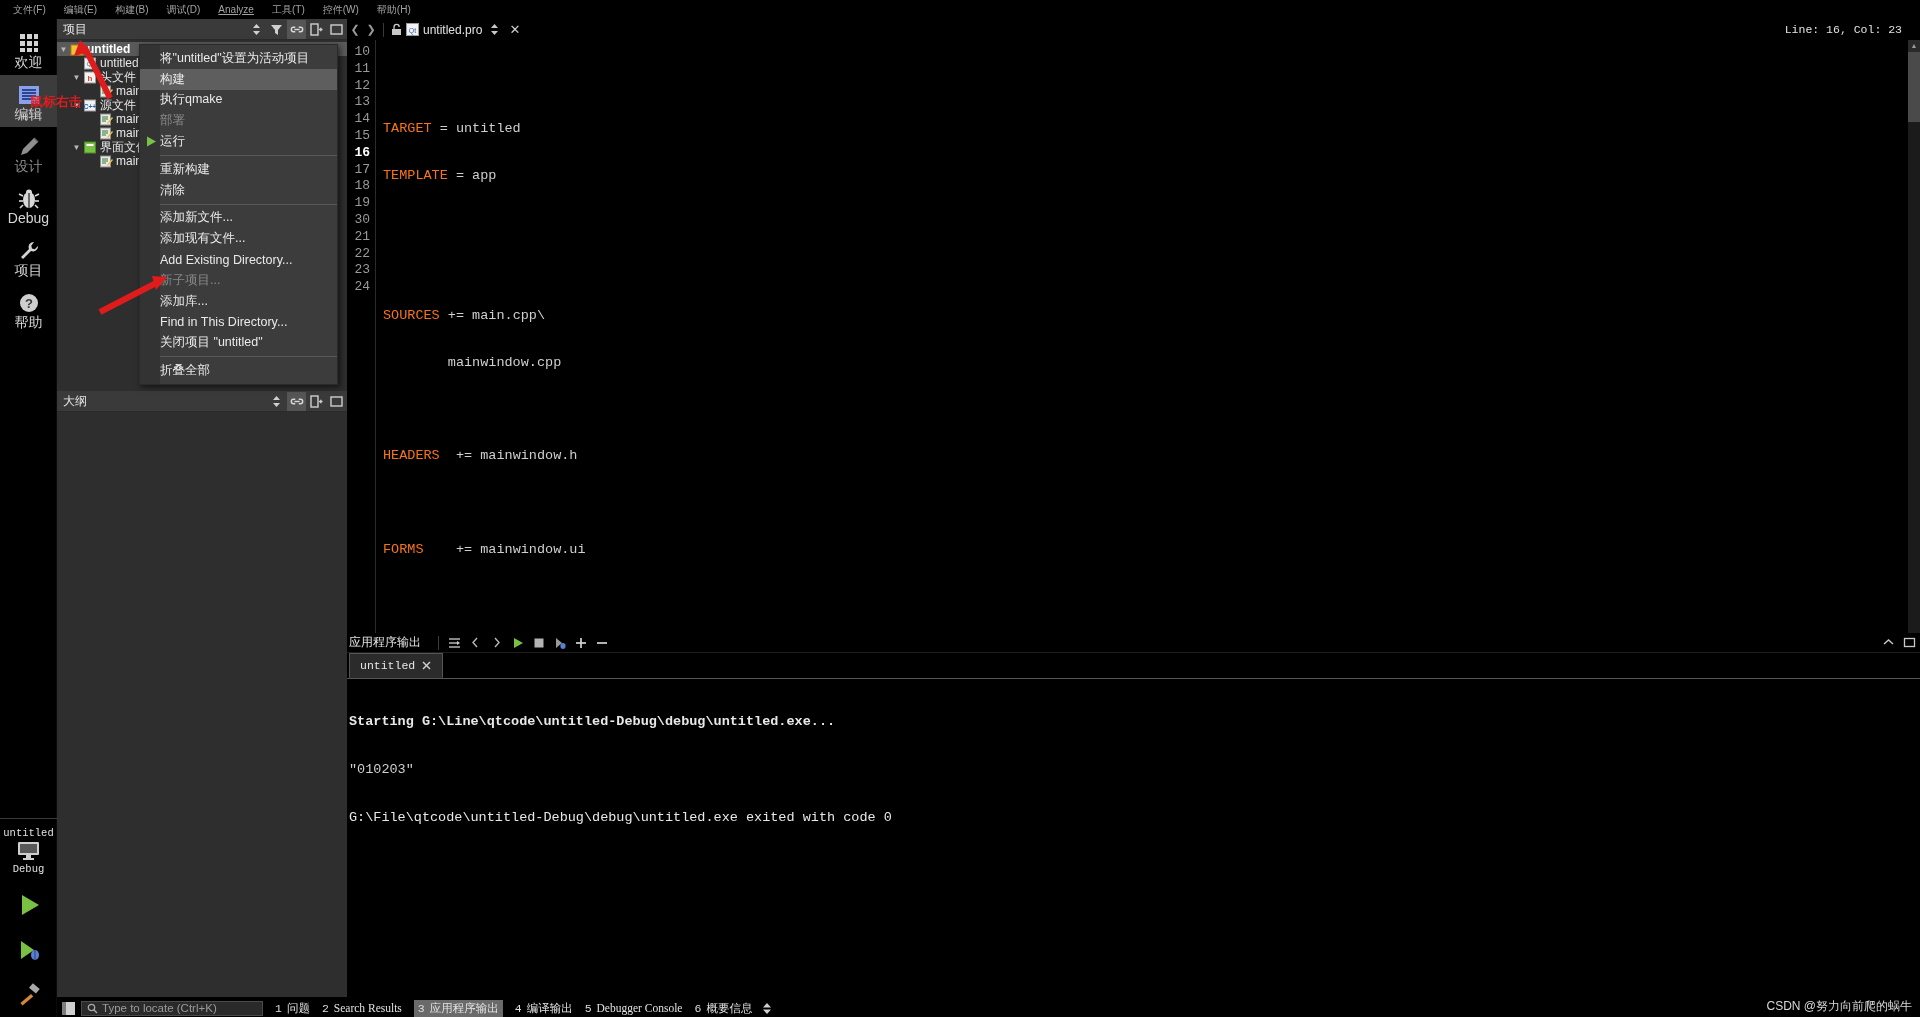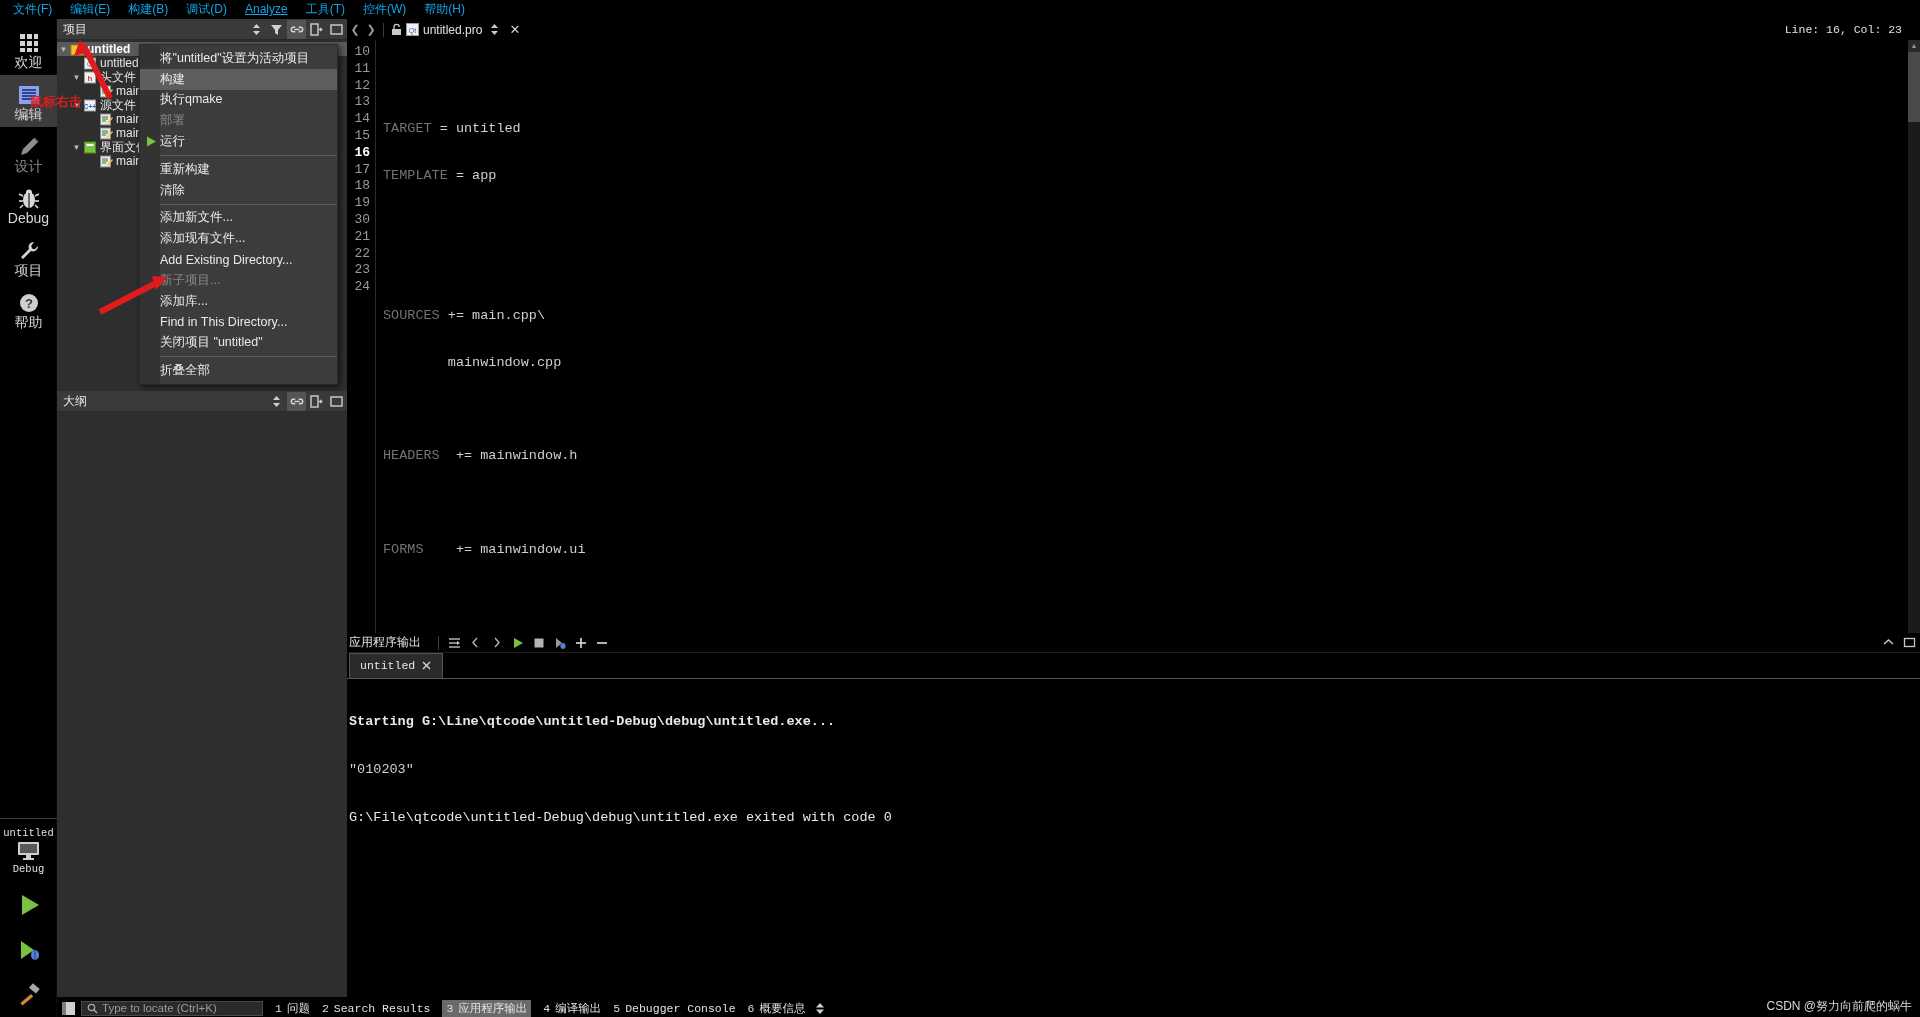--- a/index.html
+++ b/index.html
@@ -11,21 +11,21 @@
     -webkit-font-smoothing:none;
   }
   .app { position:relative; width:1920px; height:1017px; background:#000; }
 
   
   .menubar {
     position:absolute; left:0; top:0; width:1920px; height:19px;
     background:#000; display:flex; align-items:center; padding-left:4px;
   }
   .menubar .mi {
-    padding:1px 9px; font-size:12px; color:#0ea5e9; white-space:nowrap; line-height:17px;
+    padding:1px 9px; font-size:10px; color:#a3a3a3; white-space:nowrap; line-height:17px;
   }
   .menubar .mi u { text-decoration:underline; }
 
   
   .modebar {
     position:absolute; left:0; top:19px; width:57px; height:998px;
     background:#000; border-right:1px solid #0a0a0a;
   }
   .mode {
     width:57px; height:52px; display:flex; flex-direction:column;
@@ -96,21 +96,21 @@
   }
   .gutter div { height:16.8px; line-height:16.8px; }
   .gutter div.cur { color:#fff; font-weight:bold; }
   .gutsep { width:1px; background:#2b2b2b; }
   .codetext {
     flex:1; padding-left:7px; padding-top:4px;
     font-family:"Liberation Mono", monospace; font-size:13.5px;
     white-space:pre; position:relative;
   }
   .codetext div { height:16.8px; line-height:16.8px; }
-  .kw { color:#737373; }
+  .kw { color:#f97316; }
   .pl { color:#cfcfcf; }
   .caret { display:inline-block; width:1px; height:13px; background:#3ad23a; vertical-align:-2px; }
 
   .vscroll-edit { position:absolute; right:0; top:21px; width:12px; bottom:0; background:#1b1b1b; }
   .vscroll-edit .arr { height:12px; background:#2a2a2a; color:#999; font-size:7px; text-align:center; line-height:12px; }
   .vscroll-edit .thumb { position:absolute; top:12px; left:0; width:12px; height:70px; background:#4a4a4a; }
 
   
   .outpane { position:absolute; left:347px; top:633px; right:0; height:176px; background:#000; }
   .outhead { height:20px; background:#000; display:flex; align-items:center; border-bottom:1px solid #1e1e1e; }
@@ -140,21 +140,21 @@
   }
   .statusbar .sq { width:13px; height:13px; background:#d0d0d0; margin:0 6px 0 5px;
     border-left:4px solid #7d7d7d; }
   .locate {
     width:182px; height:15px; background:#2a2a2a; border:1px solid #4a4a4a;
     display:flex; align-items:center; gap:4px; padding-left:5px;
   }
   .locate .ph { font-size:11.5px; color:#9a9a9a; }
   .statusbar .tick { display:flex; align-items:center; gap:5px; margin-left:12px; }
   .statusbar .tick .num { font-family:"Liberation Mono", monospace; font-size:11.5px; color:#ddd; }
-  .statusbar .tick .tx { font-size:11.5px; color:#e2e2e2; font-family:Liberation Mono, monospace; }
+  .statusbar .tick .tx { font-size:11.5px; color:#e2e2e2; font-family:Liberation Serif, serif; }
   .statusbar .tick.act { background:#6a6a6a; padding:1px 4px; }
   .statusbar .updown { margin-left:10px; color:#ccc; font-size:8px; display:flex; flex-direction:column; line-height:6px; }
   .watermark {
     position:absolute; right:8px; bottom:2px; font-size:12px; color:#d8d8d8;
   }
 
   
   .ctxmenu {
     position:absolute; left:139px; top:44px; width:199px;
     background:#3c3c3c; border:1px solid #2a2a2a; z-index:50;

